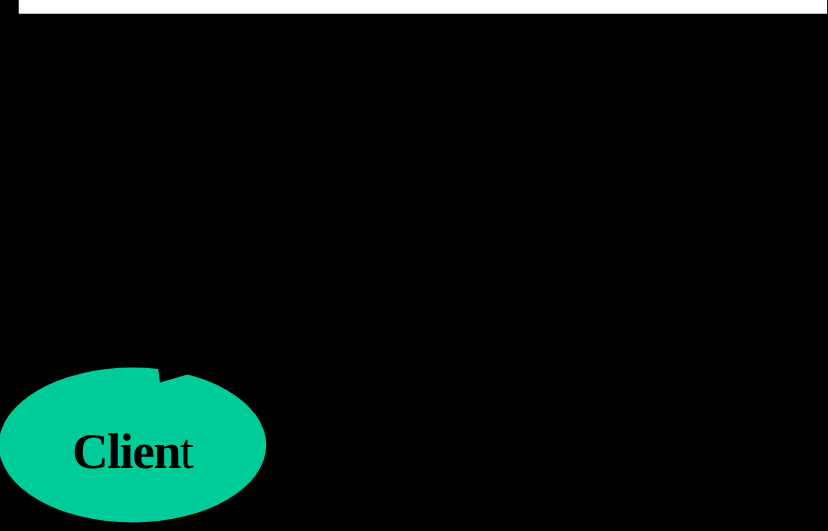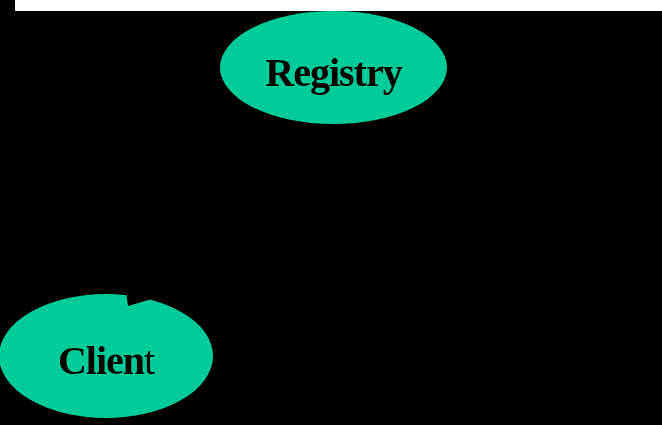--- a/index.html
+++ b/index.html
@@ -52,23 +52,20 @@
     height: 20px;
   }
 </style>
 </head>
 <body>
 
 <div class="canvas">
 
   <div class="top-strip"></div>
 
-  <div class="node" id="node-registry">
-    <span class="label">Registry</span>
-  </div>
 
   <div class="node" id="node-client">
     <span class="label"><span>Clien</span><span class="label-tail">t</span></span>
   </div>
 
 
   <svg class="notch" viewBox="0 0 40 20" xmlns="http://www.w3.org/2000/svg">
     <polygon points="6,1 32,9 8,16" fill="#000000"></polygon>
   </svg>
 

